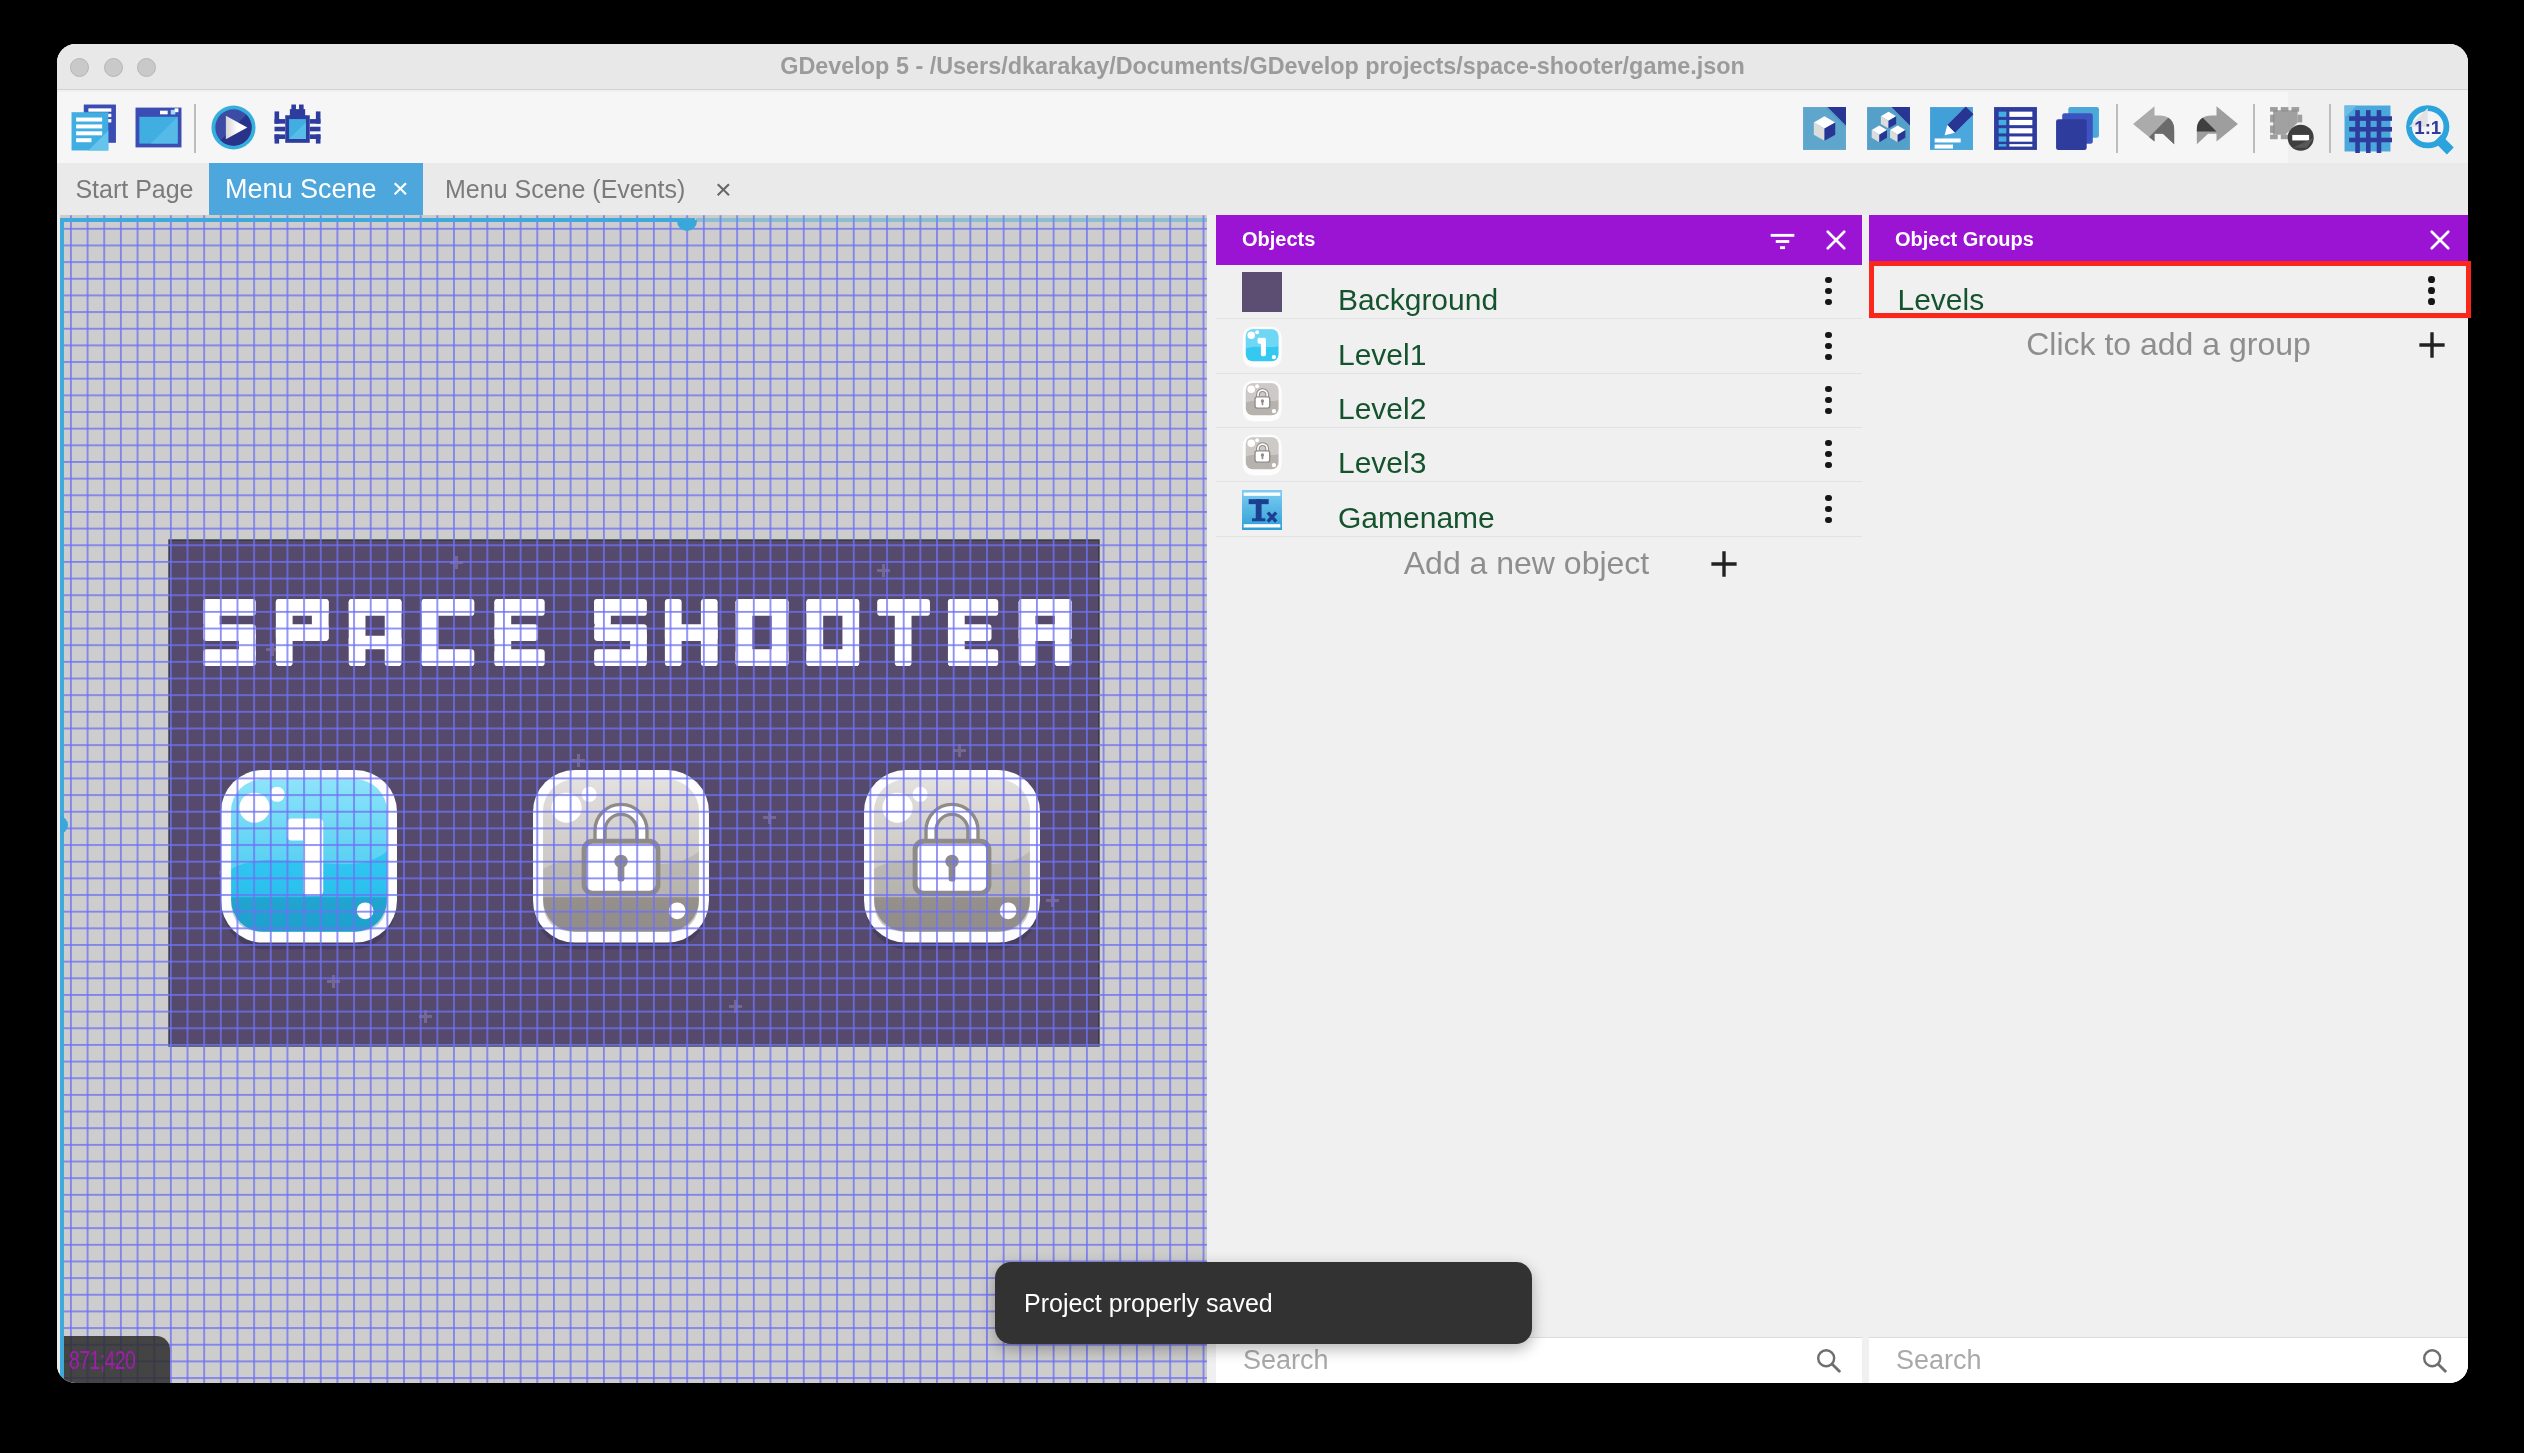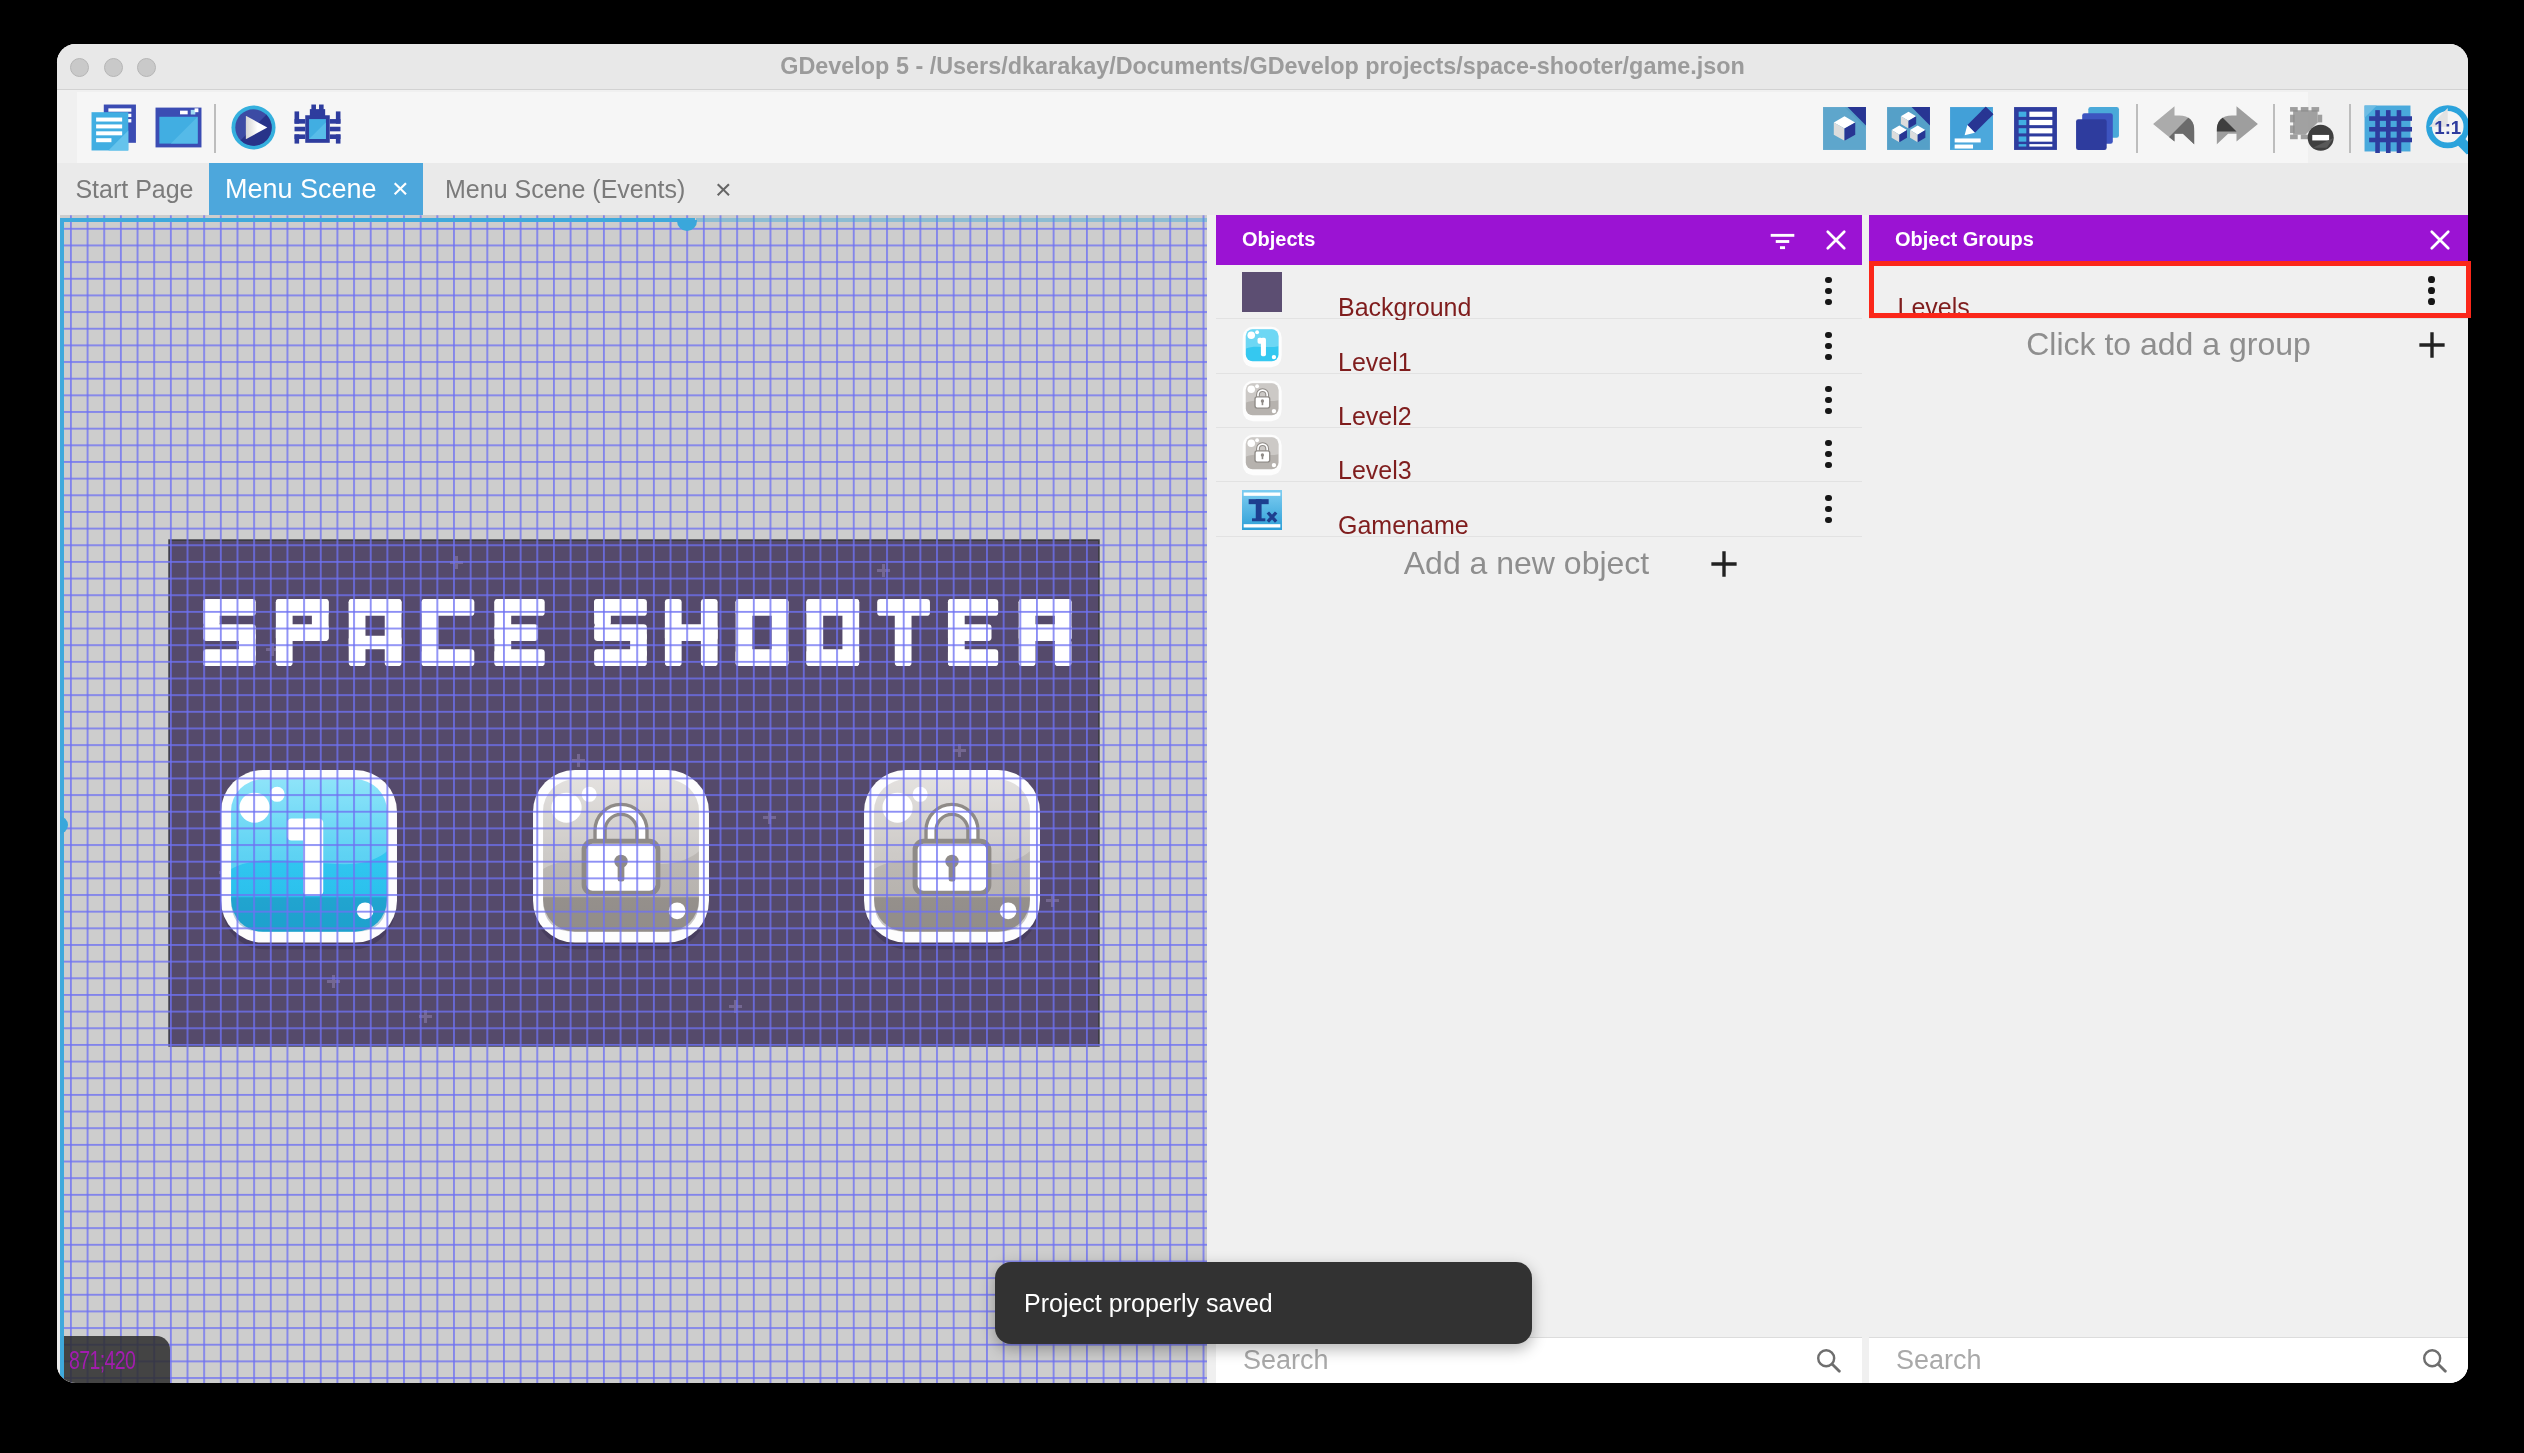--- a/index.html
+++ b/index.html
@@ -7,42 +7,42 @@
     font-family:"Liberation Sans", sans-serif; }
   .a { position:absolute; }
   .win { position:absolute; left:57px; top:44px; width:2411px; height:1339px;
     background:#f0f0f0; border-radius:18.4px; overflow:hidden; }
   .titlebar { position:absolute; left:0; top:0; width:2411px; height:46px;
     background:#e8e8e8; border-bottom:1.7px solid #d2d2d2; }
   .tl { position:absolute; top:14.2px; width:19px; height:19px; border-radius:50%;
     background:#c9c9c9; border:1.3px solid #b5b5b5; }
   .wtitle { position:absolute; left:0; top:0; width:2411px; height:46px;
     line-height:44px; text-align:center; font-size:23.4px; font-weight:bold; color:#9b9b9b; }
-  .toolbar { position:absolute; left:0; top:48px; width:2231px; height:71px; background:#f6f6f6;margin-left:20px; }
+  .toolbar { position:absolute; left:0; top:48px; width:2231px; height:71px; background:#f6f6f6; }
   .tsep { position:absolute; top:11.7px; width:1.7px; height:49px; background:#bdbdbd; }
   .tabbar { position:absolute; left:0; top:119px; width:2411px; height:52px; background:#eaeaea; }
   .tab { position:absolute; top:0; height:52px; font-size:25px; color:#7b7b7b;
     line-height:52px; }
   .tabactive { position:absolute; left:152px; top:0; width:214px; height:52px;
     background:#4da7dc; }
   .canvas { position:absolute; left:0; top:171px; width:1150px; height:1169px;
     background:#cdcdcd; overflow:hidden; }
   .gridov { position:absolute; left:0; top:0; }
   .scene { position:absolute; left:113px; top:326px; width:928px; height:504px;
     background:#554a6b; box-shadow:0 0 0 1.7px #3c3b44; }
   .star { position:absolute; width:12.6px; height:12.6px; opacity:0.45; }
   .star:before { content:""; position:absolute; left:5px; top:0; width:2.5px; height:12.6px; background:#9a8cc0; }
   .star:after  { content:""; position:absolute; left:0; top:5px; width:12.6px; height:2.5px; background:#9a8cc0; }
   .btn { position:absolute; width:176px; height:181px; }
   .objpanel { position:absolute; left:1159px; top:171px; width:646px; height:1169px; background:#f0f0f0; }
   .grouppanel { position:absolute; left:1812px; top:171px; width:599px; height:1169px; background:#f0f0f0; }
   .phead { position:absolute; left:0; top:0; height:50px; background:#9b13d3; color:#fff; }
   .phead .t { position:absolute; left:26px; top:0; height:64px; line-height:49px; font-size:20px; font-weight:700; }
   .prow { position:absolute; left:0; width:100%; height:54px; border-bottom:1.7px solid #e2e2e2; background:#f0f0f0; }
-  .rowlabel { position:absolute; left:122px; top:16px; height:53px; line-height:53px; font-size:25px; color:#7f1d1d; }
+  .rowlabel { position:absolute; left:122px; top:8px; height:53px; line-height:53px; font-size:30px; color:#14532d; }
   .dots { position:absolute; width:7.5px; }
   .dots i { position:absolute; left:0; width:6.7px; height:6.7px; border-radius:50%; background:#161616; }
   .graytext { color:#8e8e8e; font-size:32px; }
   .search { position:absolute; left:0; top:1122px; height:47px; background:#fff; border-top:1.7px solid #dcdcdc;padding-left:44px; }
   .search .ph { position:absolute; left:27px; top:0; height:45px; line-height:44px; font-size:27px; color:#a9a9a9; }
   .toast { position:absolute; left:995px; top:1262px; width:537px; height:82px;
     background:#323232; border-radius:16px; box-shadow:0 5px 15px rgba(0,0,0,0.3);
     color:#fff; font-size:25px; line-height:82px; padding-left:29px; }
   .redrect { position:absolute; left:1869px; top:261px; width:602px; height:57px;
     border:5px solid #fb271a; }

